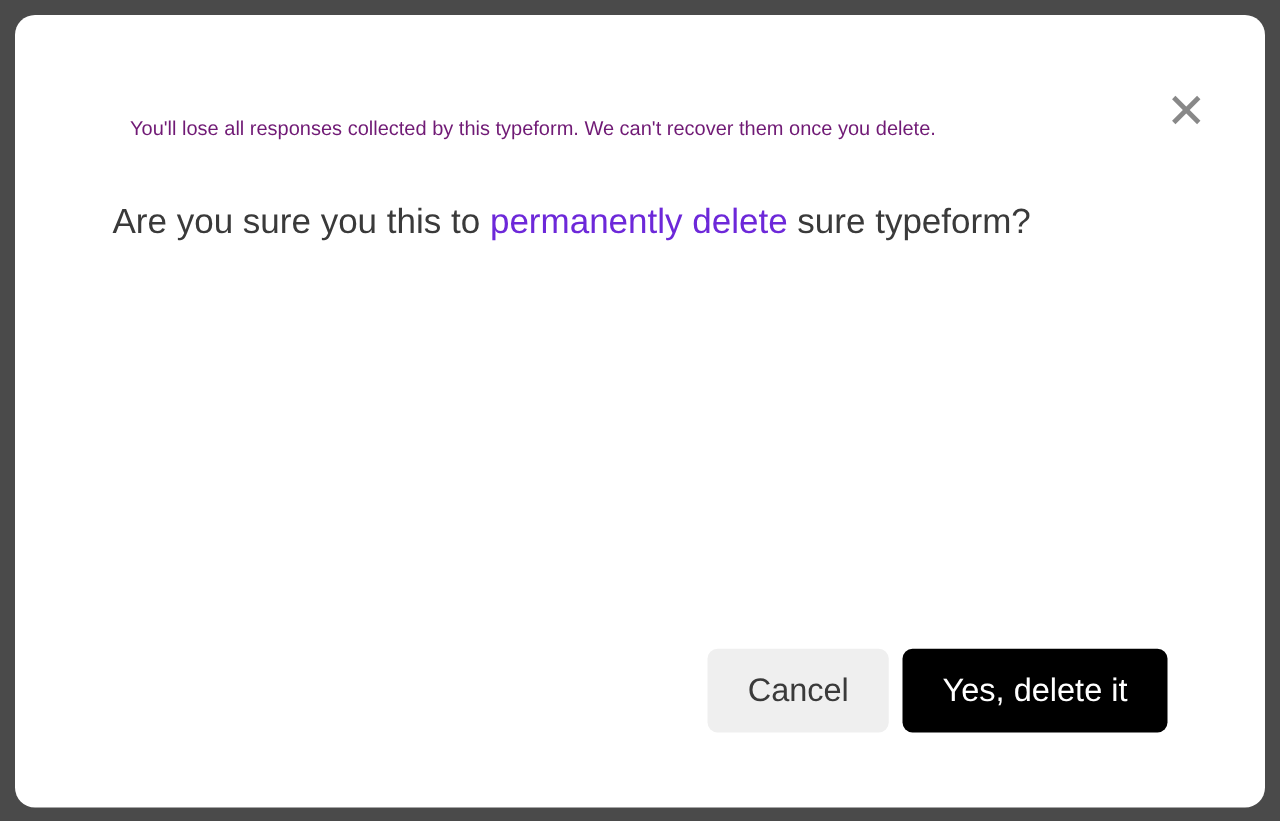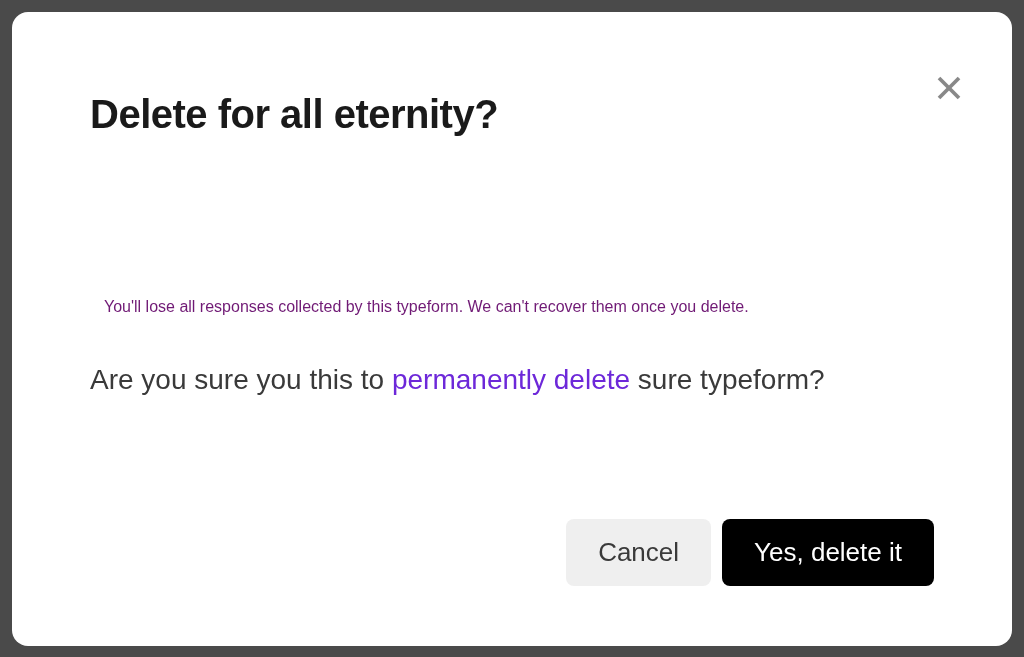--- a/index.html
+++ b/index.html
@@ -110,21 +110,20 @@
 <body>
 
 <div class="modal-overlay">
   <div class="modal">
     <button class="close-button">
       <svg viewBox="0 0 24 24">
         <line x1="4" y1="4" x2="20" y2="20"></line>
         <line x1="20" y1="4" x2="4" y2="20"></line>
       </svg>
     </button>
-    <h1 class="modal-title">Delete for all eternity?</h1>
     <div class="modal-body">
       <p class="modal-text">You'll lose all responses collected by this typeform. We can't recover them once you delete.</p>
       <p class="modal-text-2">
         <span>Are you sure you this to </span><span class="emphasis">permanently delete</span><span> sure typeform?</span>
       </p>
     </div>
     <div class="modal-actions">
       <button class="btn btn-cancel">Cancel</button>
       <button class="btn btn-delete">Yes, delete it</button>
     </div>

